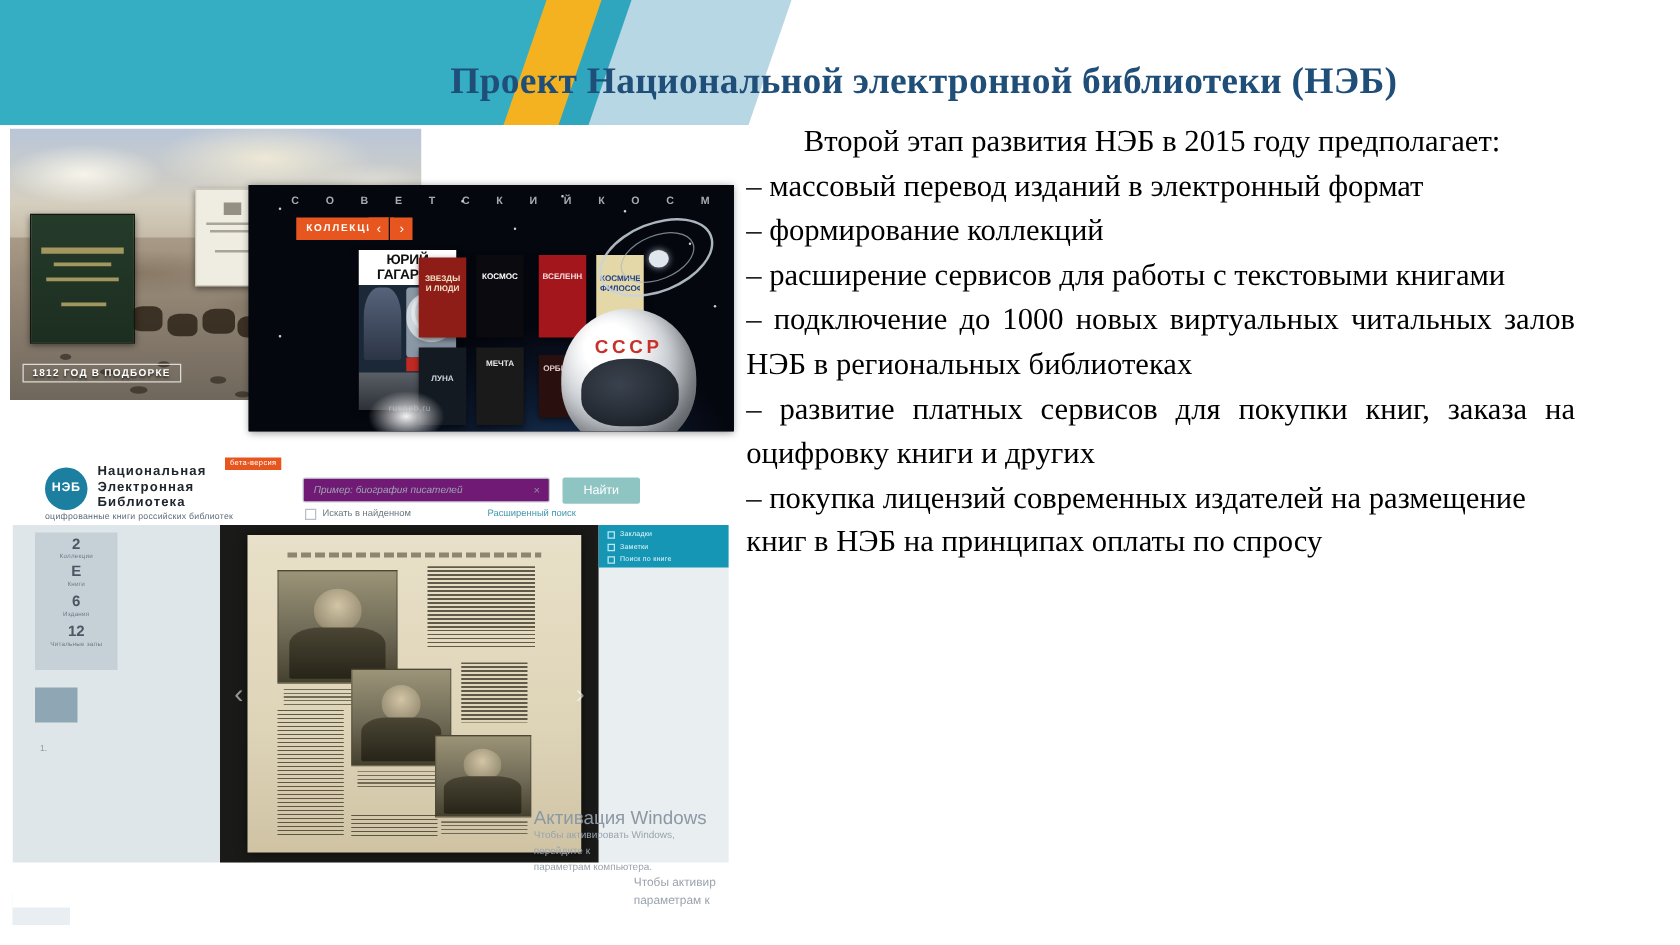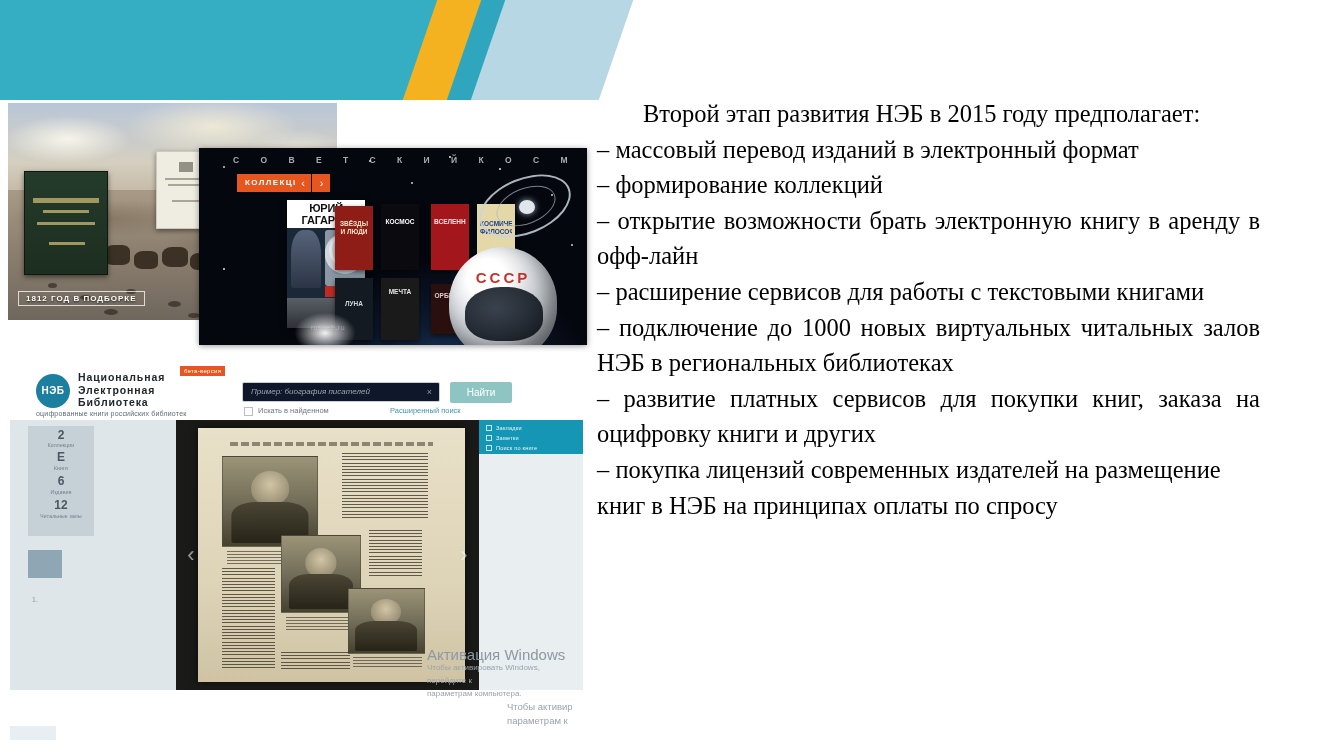--- a/index.html
+++ b/index.html
@@ -403,21 +403,21 @@
   .neb-subtitle {
     position: absolute; left: 26px; top: 48px;
     font-family: "Liberation Sans", sans-serif;
     font-size: 7px;
     color: #5c6b78;
     letter-spacing: .2px;
   }
   .neb-search {
     position: absolute; left: 232px; top: 20px;
     width: 198px; height: 20px;
-    background: #0f172a;
+    background: #701a75;
     border: 1px solid #c7ced4;
     border-radius: 2px;
   }
   .neb-search-ph {
     position: absolute; left: 8px; top: 4px;
     font-family: "Liberation Sans", sans-serif;
     font-size: 8px;
     font-style: italic;
     color: #9aa6b0;
   }
@@ -637,26 +637,26 @@
 
 <div id="slide">
 
   <div class="banner">
     <div class="banner-teal"></div>
     <div class="banner-yellow"></div>
     <div class="banner-teal2"></div>
     <div class="banner-lightblue"></div>
     <div class="banner-white"></div>
   </div>
+  <div class="slide-title">Проект Национальной электронной библиотеки (НЭБ)</div>
 
   <div class="body-text">
     <p class="first">Второй этап развития НЭБ в 2015 году предполагает:</p>
     <p>– массовый перевод изданий в электронный формат</p>
     <p>– формирование коллекций</p>
-    <p>– открытие возможности брать электронную книгу в аренду в офф-лайн</p>
     <p>– расширение сервисов для работы с текстовыми книгами</p>
     <p>– подключение до 1000 новых виртуальных читальных залов НЭБ в региональных библиотеках</p>
     <p>– развитие платных сервисов для покупки книг, заказа на оцифровку книги и других</p>
     <p>– покупка лицензий современных издателей на размещение книг в НЭБ на принципах оплаты по спросу</p>
   </div>
 
   <div class="img-borodino">
     <div class="bor-sky"></div>
     <div class="bor-ground"></div>
 

